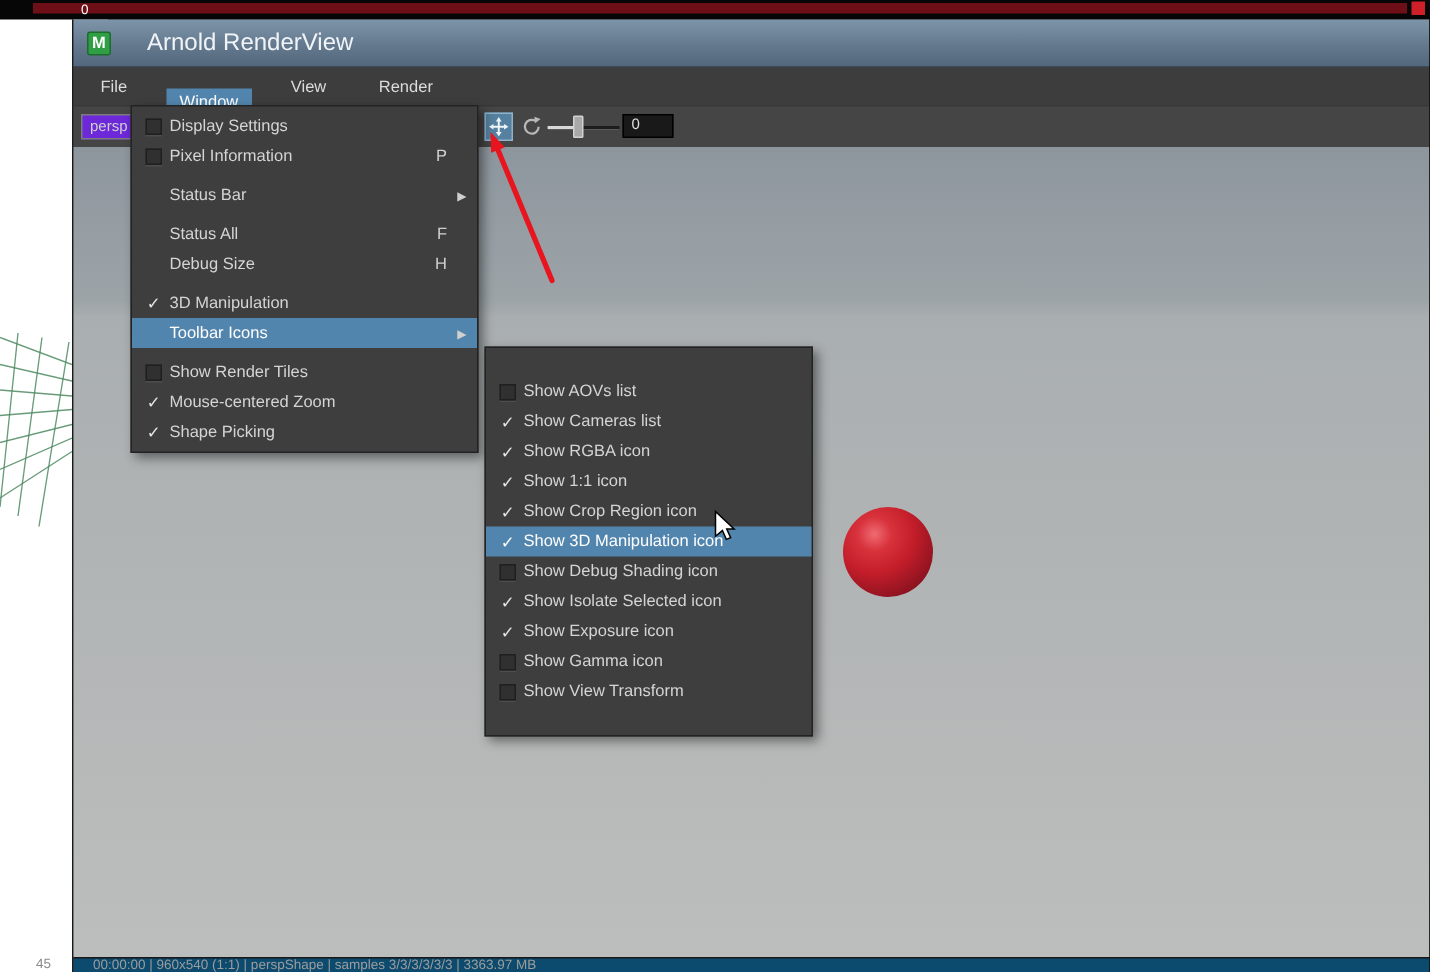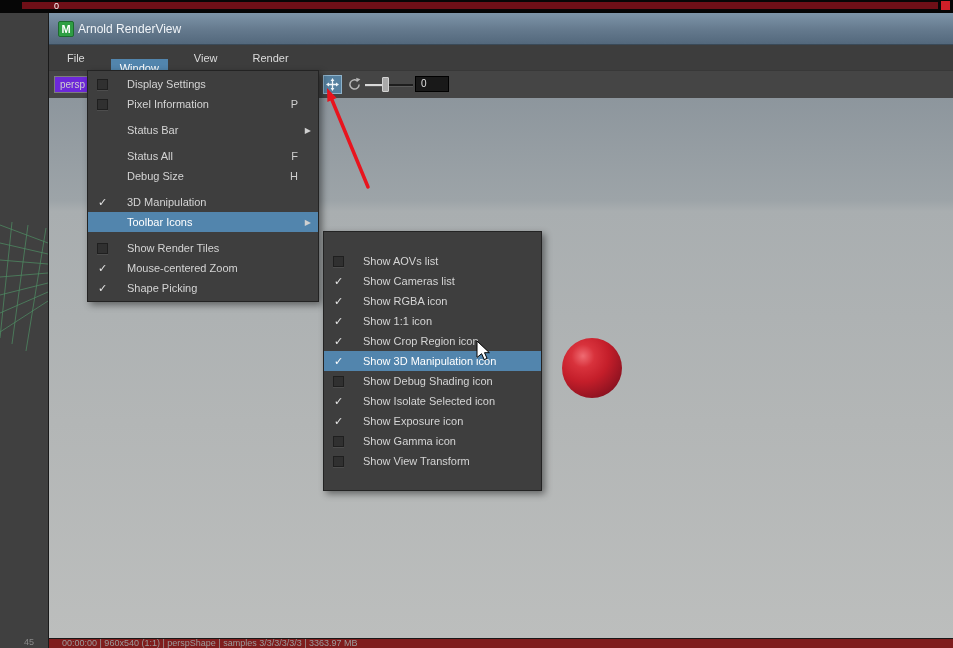--- a/index.html
+++ b/index.html
@@ -8,40 +8,40 @@
     background:#000; font-family:"Liberation Sans", sans-serif;
     -webkit-font-smoothing:antialiased;
   }
   
   .top-strip { position:absolute; left:0; top:0; width:953px; height:13px; background:#060606; }
   .red-band  { position:absolute; left:22px; top:2px; width:916px; height:7px; background:#6e0f17; }
   .red-dot   { position:absolute; left:941px; top:1px; width:9px; height:9px; background:#cf1f28; }
   .frame-zero{ position:absolute; left:54px; top:1px; font-size:9px; color:#fff; }
 
   
-  .left-strip { position:absolute; left:0; top:13px; width:72px; height:635px; background:#404040; }
+  .left-strip { position:absolute; left:0; top:13px; width:72px; height:635px; background:#ffffff; }
   .wire { position:absolute; left:0; top:0; }
   .wire line { stroke:#4e8a62; stroke-width:0.9; opacity:0.85; }
   .frame-num { position:absolute; left:24px; bottom:1px; font-size:9px; color:#8a8a8a; }
 
   
   .arv { position:absolute; left:48px; top:13px; width:905px; height:635px; background:#414141; border-left:1px solid #1a1a1a; box-sizing:border-box; }
 
   .titlebar {
     position:absolute; left:0; top:0; right:0; height:32px;
     background:linear-gradient(180deg,#7e95a9 0%, #64798d 55%, #53687c 100%);
     display:flex; align-items:center; padding-left:9px; box-sizing:border-box;
     border-bottom:1px solid #3a4a58;
   }
   .maya-badge {
     width:16px; height:16px; border-radius:2px; background:var(--green,#2f9e44);
     color:#fff; font-size:11px; font-weight:bold; display:flex; align-items:center; justify-content:center;
     border:1px solid #1d6b2f; box-sizing:border-box;
   }
-  .title-text { margin-left:4px; color:#f0f4f8; font-size:12px; }
+  .title-text { margin-left:24px; color:#f0f4f8; font-size:16px; }
 
   .menubar {
     position:absolute; left:0; top:32px; right:0; height:25px; background:#3d3d3d;
     display:flex; align-items:center; padding-left:9px; gap:17px; box-sizing:border-box;
   }
   .mb-item { padding:3px 9px; font-size:11px; color:#dcdcdc; }
   .mb-item.active { background:var(--hl,#5285ad); color:#fff;margin-top:20px; }
 
   .toolbar { position:absolute; left:0; top:57px; right:0; height:28px; background:#454545; border-top:1px solid #383838; box-sizing:border-box; }
   .camera-box {
@@ -66,39 +66,39 @@
   .render {
     position:absolute; left:0; top:85px; right:0; height:540px;
     background:linear-gradient(180deg,#8d969d 0%, #9da4a8 19%, #a9aeb0 21%, #b3b6b6 60%, #bcbebd 100%);
   }
   .sphere {
     position:absolute; left:513px; top:240px; width:60px; height:60px; border-radius:50%;
     background:radial-gradient(circle at 35% 30%, #ef6b72 0%, #d8323c 20%, var(--sred,#c41e2a) 45%, #8c1220 78%, #6e0c18 100%);
   }
 
   .statusbar {
-    position:absolute; left:0; top:625px; right:0; height:10px; background:#7f1d1d;
+    position:absolute; left:0; top:625px; right:0; height:10px; background:#0c4a6e;
     border-top:1px solid #181818; box-sizing:border-box;
     color:#9c9c9c; font-size:9px; line-height:9px; padding-left:13px; white-space:nowrap; overflow:hidden;
   }
 
   
   .menu-panel, .submenu-panel {
     position:absolute; background:#3e3e3e; border:1px solid #232323;
     box-shadow:3px 3px 7px rgba(0,0,0,0.45); box-sizing:border-box;
   }
   .menu-panel { left:38px; top:57px; width:232px; padding:3px 0; z-index:5; }
   .submenu-panel { left:274px; top:218px; width:219px; padding:19px 0; z-index:6; }
   .mrow { position:relative; height:20px; display:flex; align-items:center; padding:0 6px 0 5px; font-size:11px; color:#d4d4d4; }
   .mrow.hl { background:var(--hl,#5285ad); color:#fff; }
   .gut { width:19px; flex:none; display:flex; align-items:center; justify-content:center; }
   .chk { font-size:11px; color:#e6e6e6; }
   .mrow.hl .chk { color:#fff; }
   .ubox { width:9px; height:9px; background:#303030; border:1px solid #1f1f1f; box-shadow:0 1px 0 rgba(255,255,255,0.08); box-sizing:content-box; }
-  .lbl { white-space:nowrap; margin-left:15px;text-align:right; }
+  .lbl { white-space:nowrap; margin-left:1px;text-align:right; }
   .sc  { position:absolute; right:20px; color:#cfcfcf; font-size:11px; }
   .arr { position:absolute; right:7px; font-size:8px; color:#d0d0d0; }
   .msep { height:6px; }
 
   
   .overlay { position:absolute; left:0; top:0; z-index:30; pointer-events:none; }
   .ann  { stroke:var(--ared,#e8141e); stroke-width:3.5; stroke-linecap:round; }
   .annh { fill:var(--ared,#e8141e); }
   .cur  { fill:#fff; stroke:#000; stroke-width:1; }
 </style>

